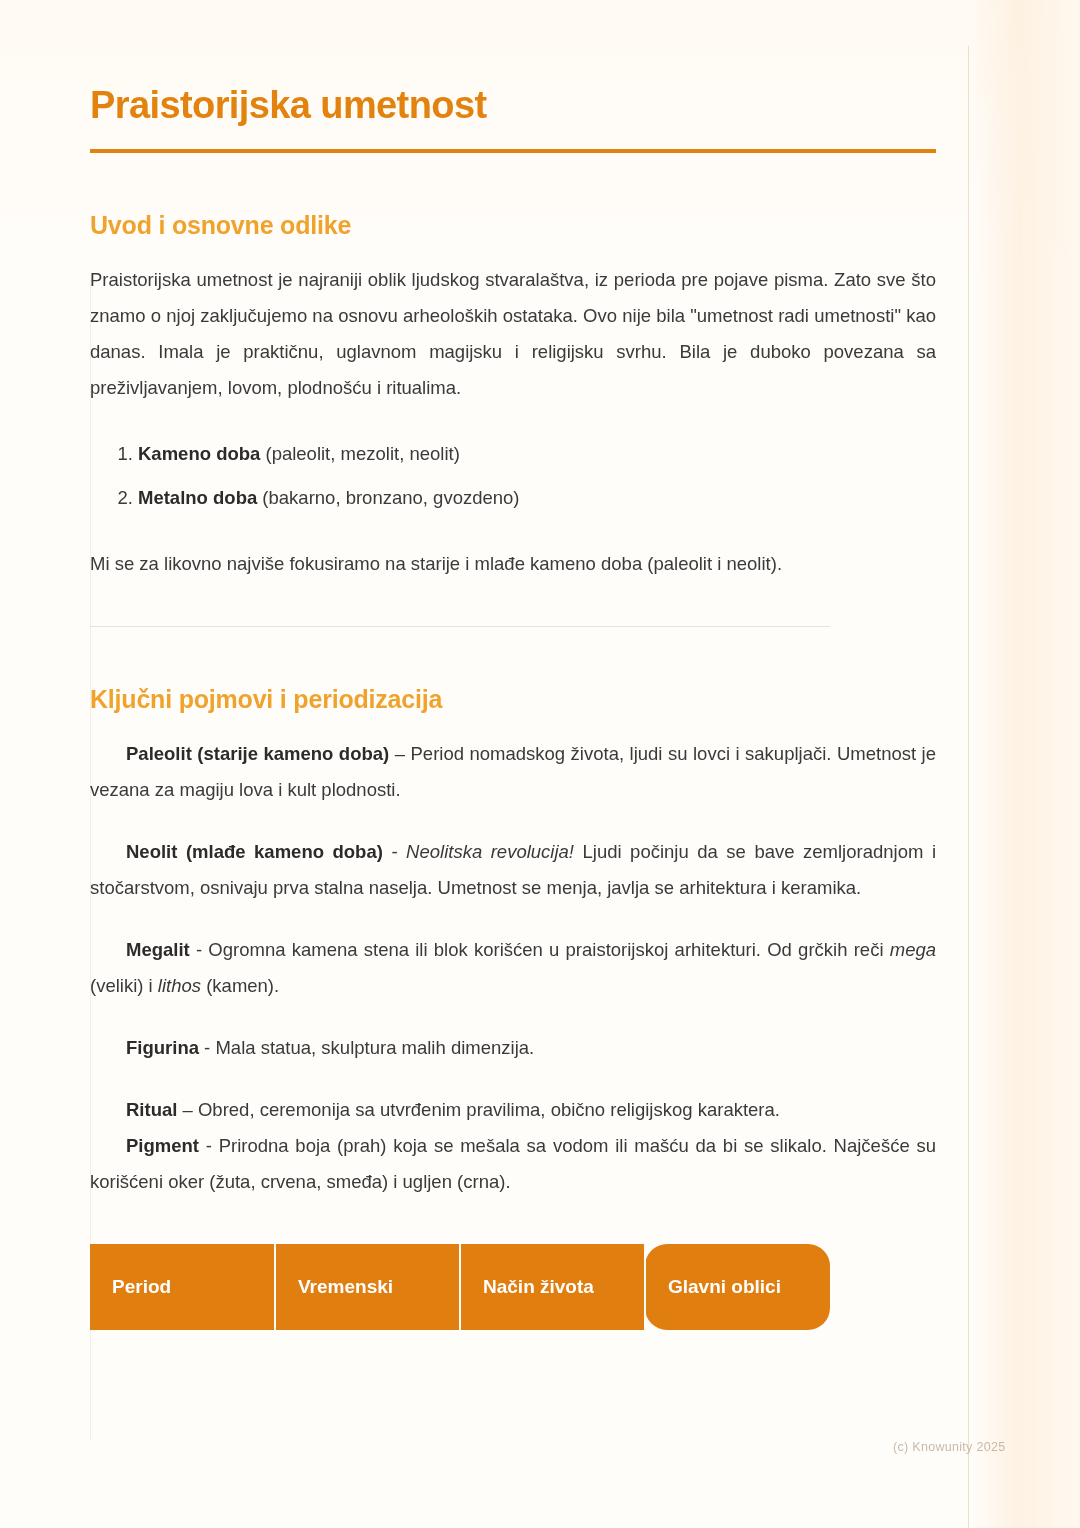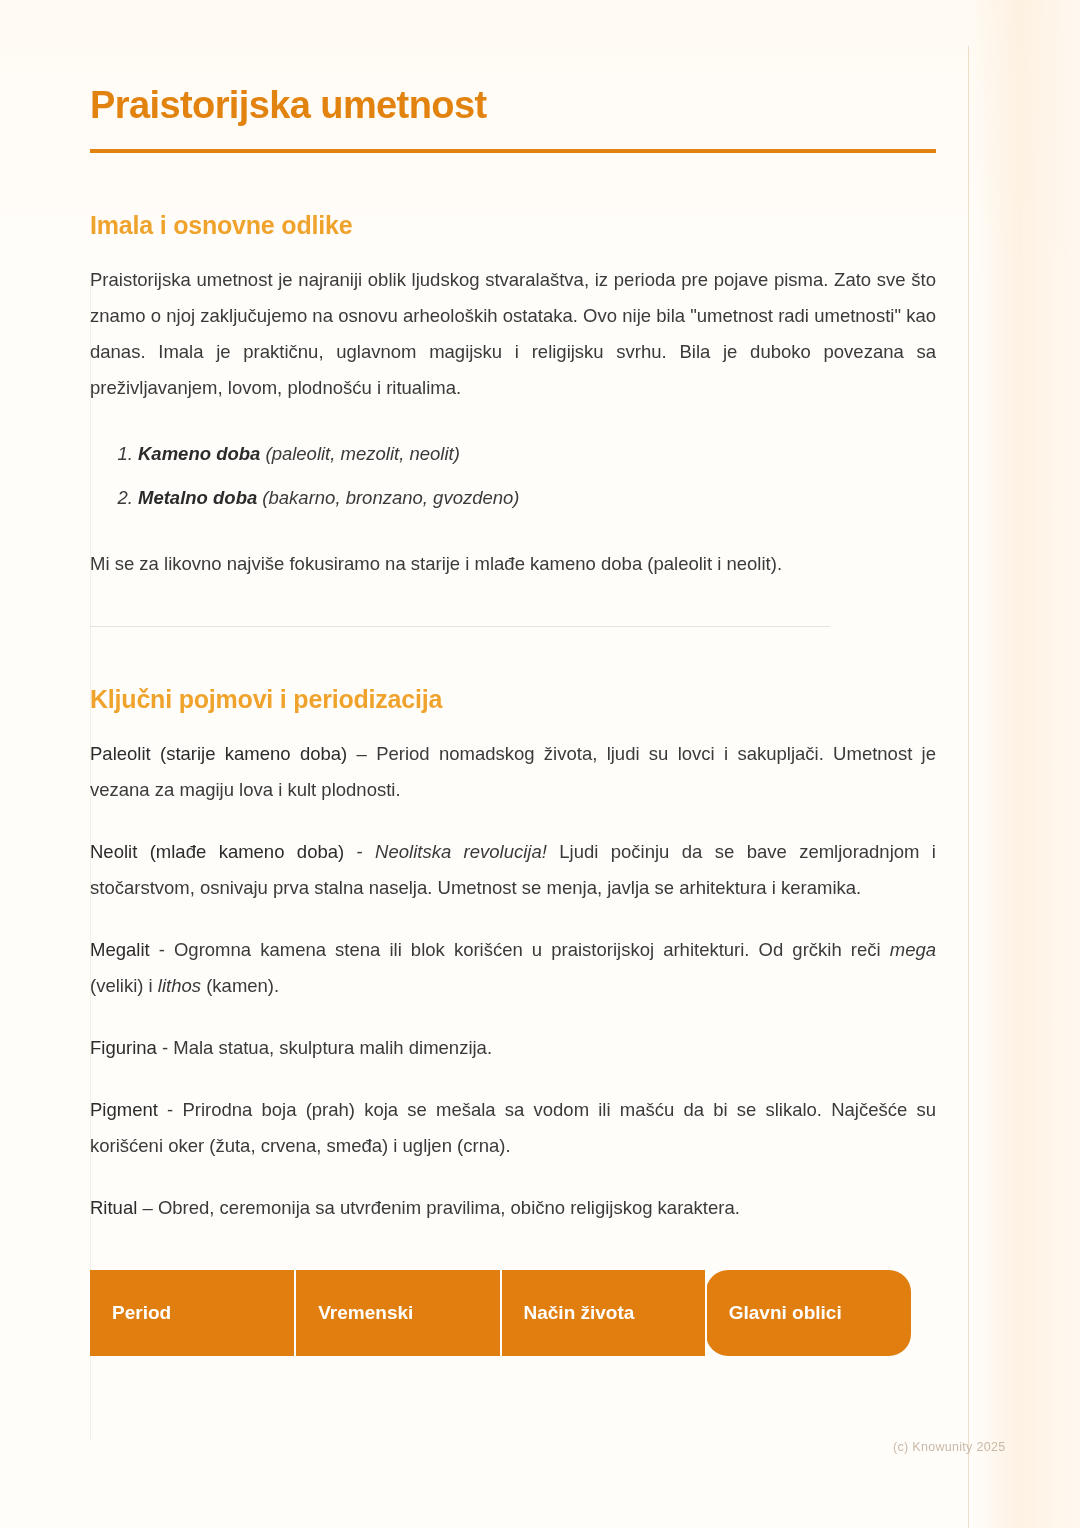--- a/index.html
+++ b/index.html
@@ -80,47 +80,46 @@
     line-height: 36px;
     margin: 0 0 26px 0;
     text-align: justify;
     color: #3a3a3a;
   }
   p.para.last { margin-bottom: 0; }
 
   ol.main-list {
     margin: 4px 0 26px 0;
     padding-left: 48px;
-    font-style: italic;
   }
   ol.main-list li {
     font-size: 18.5px;
     line-height: 44px;
     color: #3a3a3a;
   }
   ol.main-list li b { font-weight: bold; color: #2b2b2b; }
 
   .divider {
     margin: 44px 0 0 0;
     height: 1px;
     background: #e7e2dc;
     width: 740px;
   }
 
-  .term b { font-weight: normal; color: #2b2b2b; }
+  .term b { font-weight: bold; color: #2b2b2b; margin-left: 36px; }
   .term i { font-style: italic; }
 
   
   .table-wrap {
     margin-top: 44px;
     width: 740px;
   }
   table.period-table {
     border-collapse: collapse;
-    width: 821px;
+    width: 740px;
     table-layout: fixed;
   }
   table.period-table th {
     background: #e17e10;
     color: #ffffff;
     font-size: 19px;
     font-weight: bold;
     text-align: left;
     padding: 24px 22px;
     border-right: 2px solid #fffdfa;
@@ -146,21 +145,21 @@
 <div class="page">
   <div class="margin-strip"></div>
   <div class="rule-line"></div>
   <div class="rule-line left"></div>
 
   <div class="content">
 
     <h1 class="doc-title">Praistorijska umetnost</h1>
     <div class="title-underline"></div>
 
-    <h2 class="section-heading">Imala i osnovne odlike</h2>
+    <h2 class="section-heading">Uvod i osnovne odlike</h2>
 
     <p class="para">Praistorijska umetnost je najraniji oblik ljudskog stvaralaštva, iz perioda pre pojave pisma. Zato sve što znamo o njoj zaključujemo na osnovu arheoloških ostataka. Ovo nije bila "umetnost radi umetnosti" kao danas. Imala je praktičnu, uglavnom magijsku i religijsku svrhu. Bila je duboko povezana sa preživljavanjem, lovom, plodnošću i ritualima.</p>
 
     <ol class="main-list">
       <li><b>Kameno doba</b><span> (paleolit, mezolit, neolit)</span></li>
       <li><b>Metalno doba</b><span> (bakarno, bronzano, gvozdeno)</span></li>
     </ol>
 
     <p class="para">Mi se za likovno najviše fokusiramo na starije i mlađe kameno doba (paleolit i neolit).</p>
 
@@ -177,26 +176,26 @@
     </p>
 
     <p class="para term">
       <b>Megalit</b><span> - </span><span>Ogromna kamena stena ili blok korišćen u praistorijskoj arhitekturi. Od grčkih reči </span><i>mega</i><span> (veliki) i </span><i>lithos</i><span> (kamen).</span>
     </p>
 
     <p class="para term">
       <b>Figurina</b><span> - </span><span>Mala statua, skulptura malih dimenzija.</span>
     </p>
 
-    <p class="para term">
-      <b>Pigment</b><span> - </span><span>Prirodna boja (prah) koja se mešala sa vodom ili mašću da bi se slikalo. Najčešće su korišćeni oker (žuta, crvena, smeđa) i ugljen (crna).</span>
-    </p>
-
     <p class="para term last">
       <b>Ritual</b><span> – </span><span>Obred, ceremonija sa utvrđenim pravilima, obično religijskog karaktera.</span>
+    </p>
+
+    <p class="para term">
+      <b>Pigment</b><span> - </span><span>Prirodna boja (prah) koja se mešala sa vodom ili mašću da bi se slikalo. Najčešće su korišćeni oker (žuta, crvena, smeđa) i ugljen (crna).</span>
     </p>
 
     <div class="table-wrap">
       <table class="period-table">
         <thead>
           <tr>
             <th>Period</th>
             <th>Vremenski</th>
             <th>Način života</th>
             <th>Glavni oblici</th>

